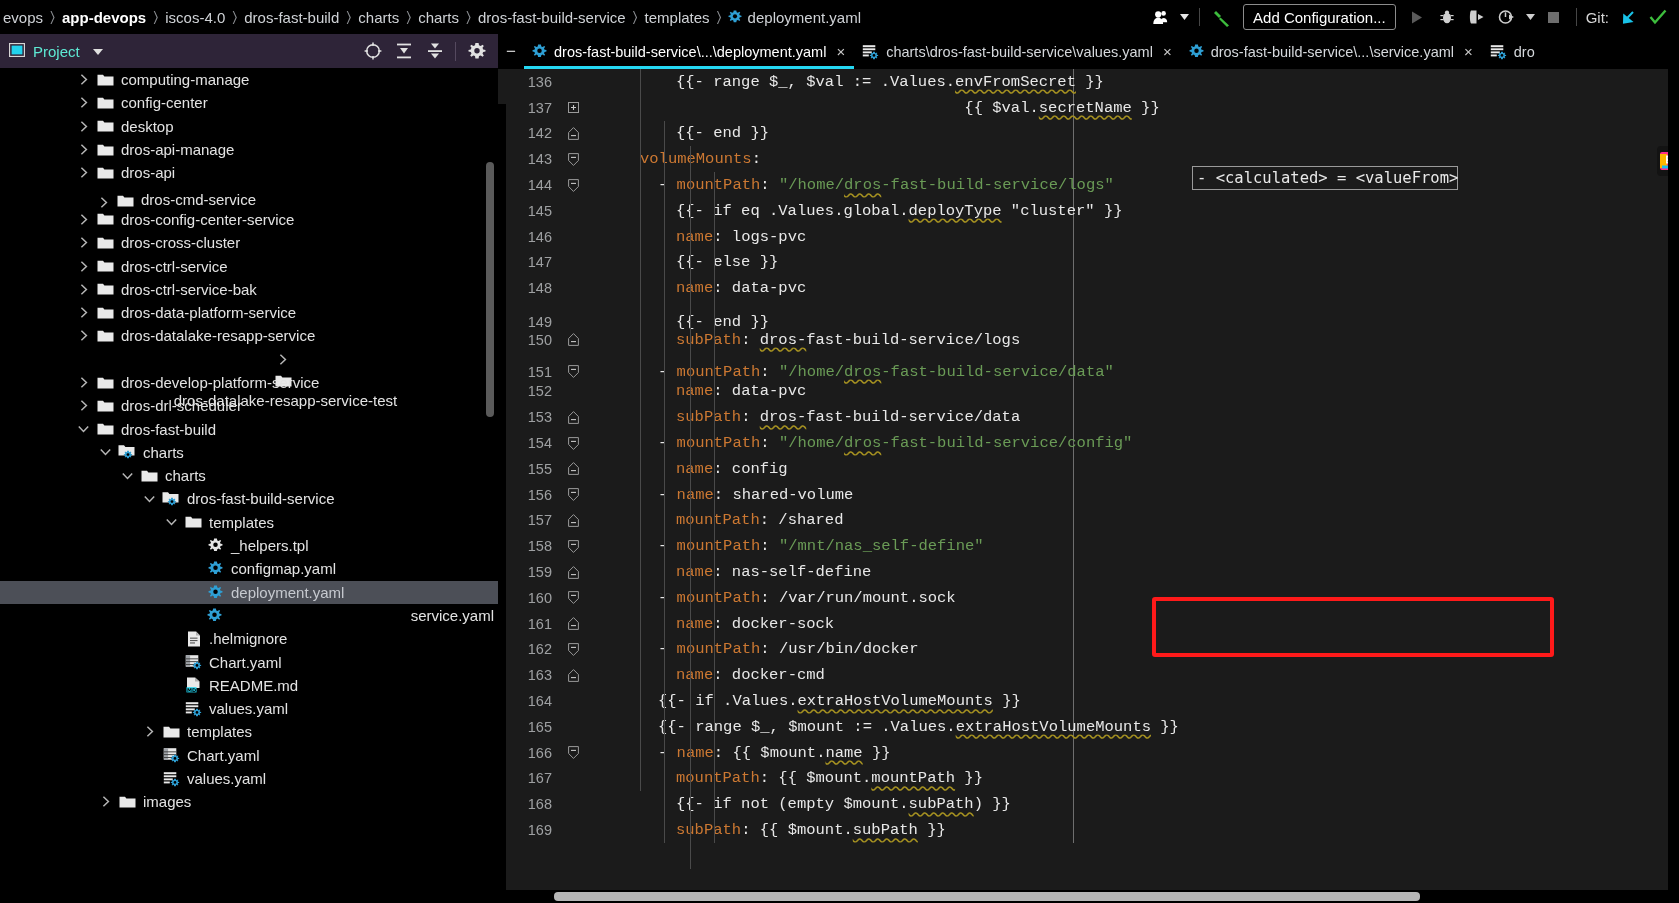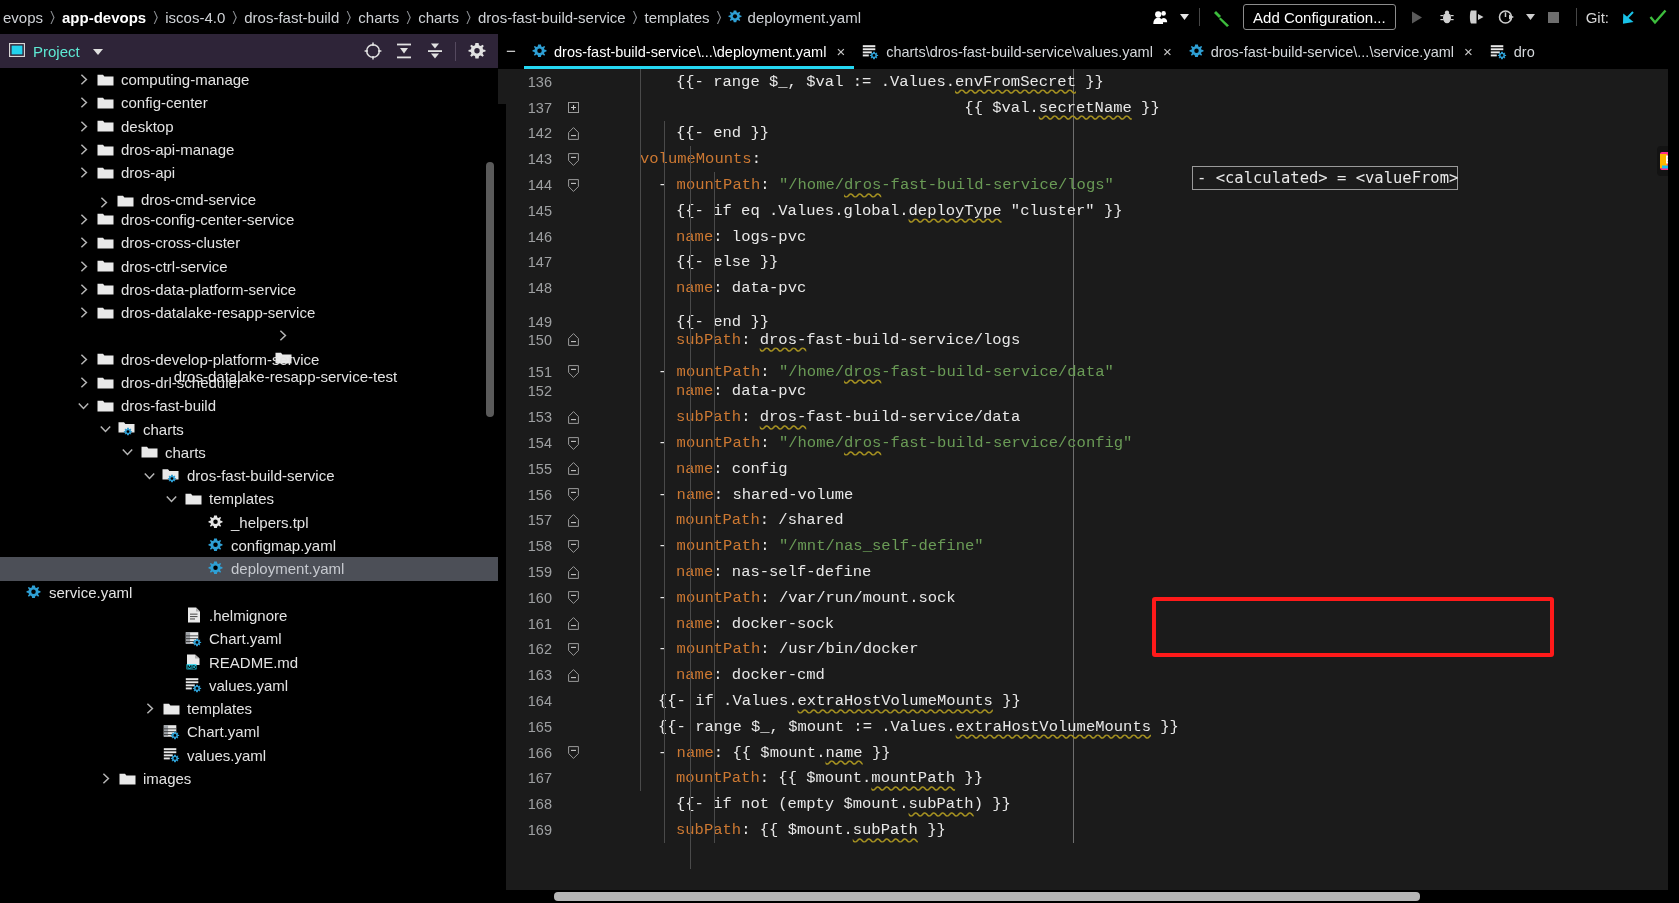--- a/index.html
+++ b/index.html
@@ -445,20 +445,33 @@
         <span class="tw">
           <svg width="8" height="11" viewBox="0 0 8 11">
             <path d="M1.4 0.8 L6.4 5.5 L1.4 10.2" stroke="#b6b6b6" stroke-width="1.5" fill="none"></path>
           </svg>
         </span>
         <span class="ticon">
           <svg class="tree-icon-svg" width="17" height="14" viewBox="0 0 17 14">
             <path d="M0.5 1.8 L6 1.8 L7.4 3.6 L16.5 3.6 L16.5 12.6 L0.5 12.6 Z" fill="#e9e9e9"></path>
           </svg>
         </span>
+        <span class="tlabel">dros-ctrl-service-bak</span>
+      </div>
+      <div class="trow" style="padding-left: 72px;">
+        <span class="tw">
+          <svg width="8" height="11" viewBox="0 0 8 11">
+            <path d="M1.4 0.8 L6.4 5.5 L1.4 10.2" stroke="#b6b6b6" stroke-width="1.5" fill="none"></path>
+          </svg>
+        </span>
+        <span class="ticon">
+          <svg class="tree-icon-svg" width="17" height="14" viewBox="0 0 17 14">
+            <path d="M0.5 1.8 L6 1.8 L7.4 3.6 L16.5 3.6 L16.5 12.6 L0.5 12.6 Z" fill="#e9e9e9"></path>
+          </svg>
+        </span>
         <span class="tlabel">dros-data-platform-service</span>
       </div>
       <div class="trow" style="padding-left: 72px;">
         <span class="tw">
           <svg width="8" height="11" viewBox="0 0 8 11">
             <path d="M1.4 0.8 L6.4 5.5 L1.4 10.2" stroke="#b6b6b6" stroke-width="1.5" fill="none"></path>
           </svg>
         </span>
         <span class="ticon">
           <svg class="tree-icon-svg" width="17" height="14" viewBox="0 0 17 14">
@@ -602,21 +615,21 @@
       <div class="trow sel" style="padding-left: 182px;">
         <span class="tw"></span>
         <span class="ticon">
           <svg width="15" height="15" viewBox="0 0 16 16">
             <path d="M8 0.6 L9.5 0.6 L9.9 2.6 L11.3 3.2 L13 2 L14 3 L12.8 4.7 L13.4 6.1 L15.4 6.5 L15.4 8 L13.4 8.4 L12.8 9.8 L14 11.5 L13 12.5 L11.3 11.3 L9.9 11.9 L9.5 13.9 L8 13.9 L6.5 13.9 L6.1 11.9 L4.7 11.3 L3 12.5 L2 11.5 L3.2 9.8 L2.6 8.4 L0.6 8 L0.6 6.5 L2.6 6.1 L3.2 4.7 L2 3 L3 2 L4.7 3.2 L6.1 2.6 L6.5 0.6 Z" fill="#2e9fd4"></path>
             <circle cx="8" cy="7.2" r="2.4" fill="#000"></circle>
           </svg>
         </span>
         <span class="tlabel">deployment.yaml</span>
       </div>
-      <div class="trow" style="">
+      <div class="trow" style=" justify-content: space-between;">
         <span class="tw"></span>
         <span class="ticon">
           <svg width="15" height="15" viewBox="0 0 16 16">
             <path d="M8 0.6 L9.5 0.6 L9.9 2.6 L11.3 3.2 L13 2 L14 3 L12.8 4.7 L13.4 6.1 L15.4 6.5 L15.4 8 L13.4 8.4 L12.8 9.8 L14 11.5 L13 12.5 L11.3 11.3 L9.9 11.9 L9.5 13.9 L8 13.9 L6.5 13.9 L6.1 11.9 L4.7 11.3 L3 12.5 L2 11.5 L3.2 9.8 L2.6 8.4 L0.6 8 L0.6 6.5 L2.6 6.1 L3.2 4.7 L2 3 L3 2 L4.7 3.2 L6.1 2.6 L6.5 0.6 Z" fill="#2e9fd4"></path>
             <circle cx="8" cy="7.2" r="2.4" fill="#000"></circle>
           </svg>
         </span>
         <span class="tlabel">service.yaml</span>
       </div>
       <div class="trow" style="padding-left: 160px;">

